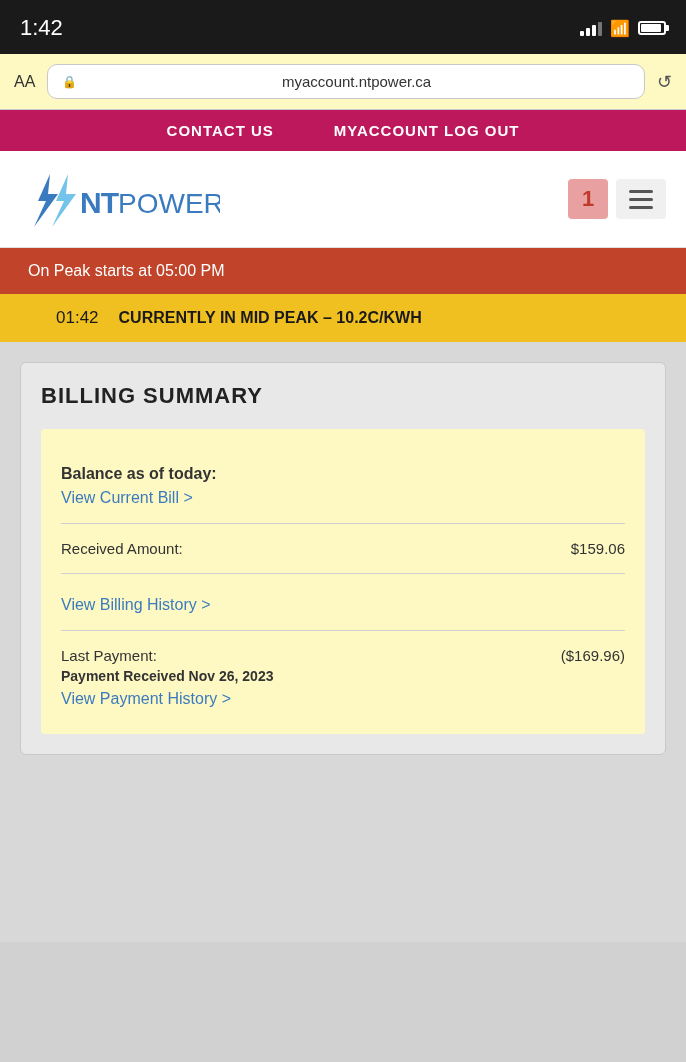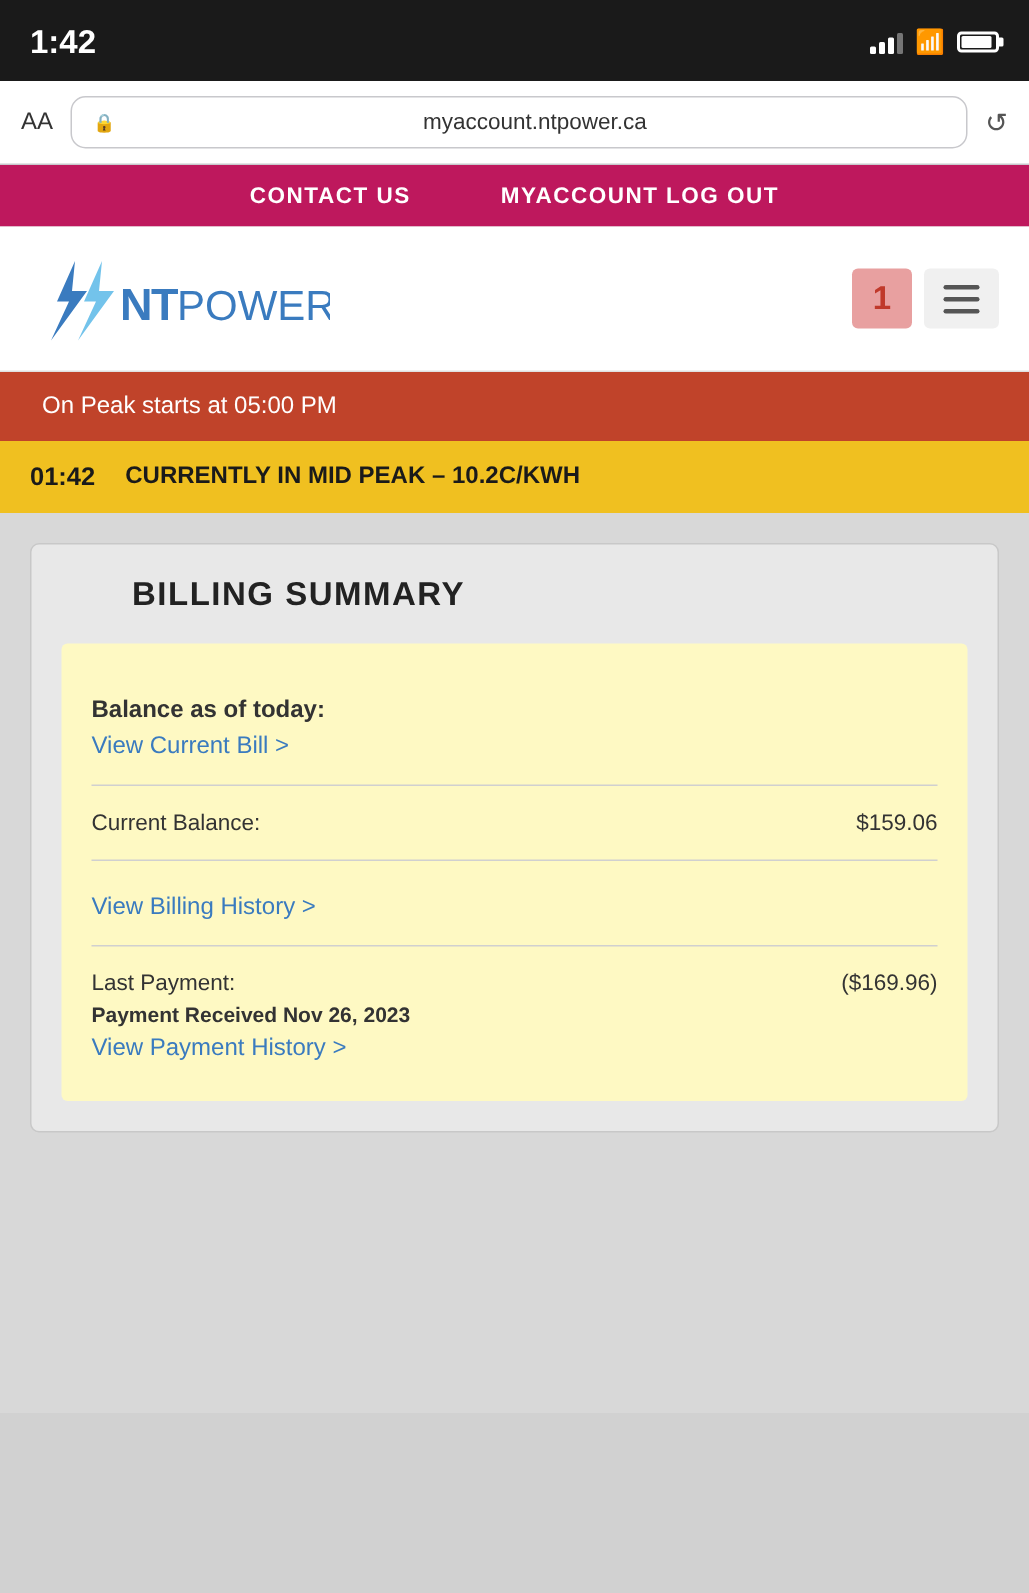--- a/index.html
+++ b/index.html
@@ -17,21 +17,21 @@
       background: #1a1a1a;
       color: white;
       display: flex;
       justify-content: space-between;
       align-items: center;
       padding: 10px 20px 8px 20px;
       height: 54px;
     }
     .status-time {
       font-size: 22px;
-      font-weight: 700;
+      font-weight: 400;
       color: white;
     }
     .status-icons {
       display: flex;
       align-items: center;
       gap: 8px;
     }
     .signal-bars {
       display: flex;
       align-items: flex-end;
@@ -68,21 +68,21 @@
       left: 1px;
       top: 1px;
       bottom: 1px;
       width: 85%;
       background: white;
       border-radius: 1px;
     }
 
     
     .browser-bar {
-      background: #ffffff;
+      background: #fef9c3;
       padding: 10px 14px;
       display: flex;
       align-items: center;
       gap: 12px;
       border-bottom: 1px solid #c8c8cc;
     }
     .browser-aa {
       font-size: 16px;
       color: #333;
       font-weight: 500;
@@ -186,22 +186,23 @@
       background: #f0c020;
       color: #1a1a1a;
       padding: 14px 20px;
       font-size: 16px;
       font-weight: 700;
       display: flex;
       align-items: center;
       gap: 20px;
     }
     .mid-peak-time {
-      font-weight: 700;
+      font-weight: 400;
       font-size: 17px;
+      margin-left: 36px;
     }
 
     
     .main-content {
       background: #d8d8d8;
       padding: 20px;
       min-height: 600px;
     }
 
     
@@ -210,21 +211,20 @@
       border: 1px solid #c8c8c8;
       border-radius: 6px;
       padding: 20px;
     }
     .billing-title {
       font-size: 22px;
       font-weight: 800;
       color: #222;
       letter-spacing: 1px;
       margin-bottom: 20px;
-      margin-left: 47px;
     }
     .billing-inner {
       background: #fef9c3;
       border-radius: 4px;
       padding: 20px 20px 10px 20px;
     }
 
     
     .billing-section {
       padding: 16px 0;
@@ -343,21 +343,21 @@
     <div class="billing-title">BILLING SUMMARY</div>
     <div class="billing-inner">
 
       <div class="billing-section">
         <span class="balance-label">Balance as of today:</span>
         <a class="billing-link" href="#">View Current Bill &gt;</a>
       </div>
 
       <div class="billing-section">
         <div class="billing-row">
-          <span class="billing-label">Current Balance:</span>
+          <span class="billing-label">Received Amount:</span>
           <span class="billing-amount">$159.06</span>
         </div>
       </div>
 
       <div class="billing-section">
         <a class="billing-link" href="#">View Billing History &gt;</a>
       </div>
 
       <div class="billing-section">
         <div class="billing-row">

